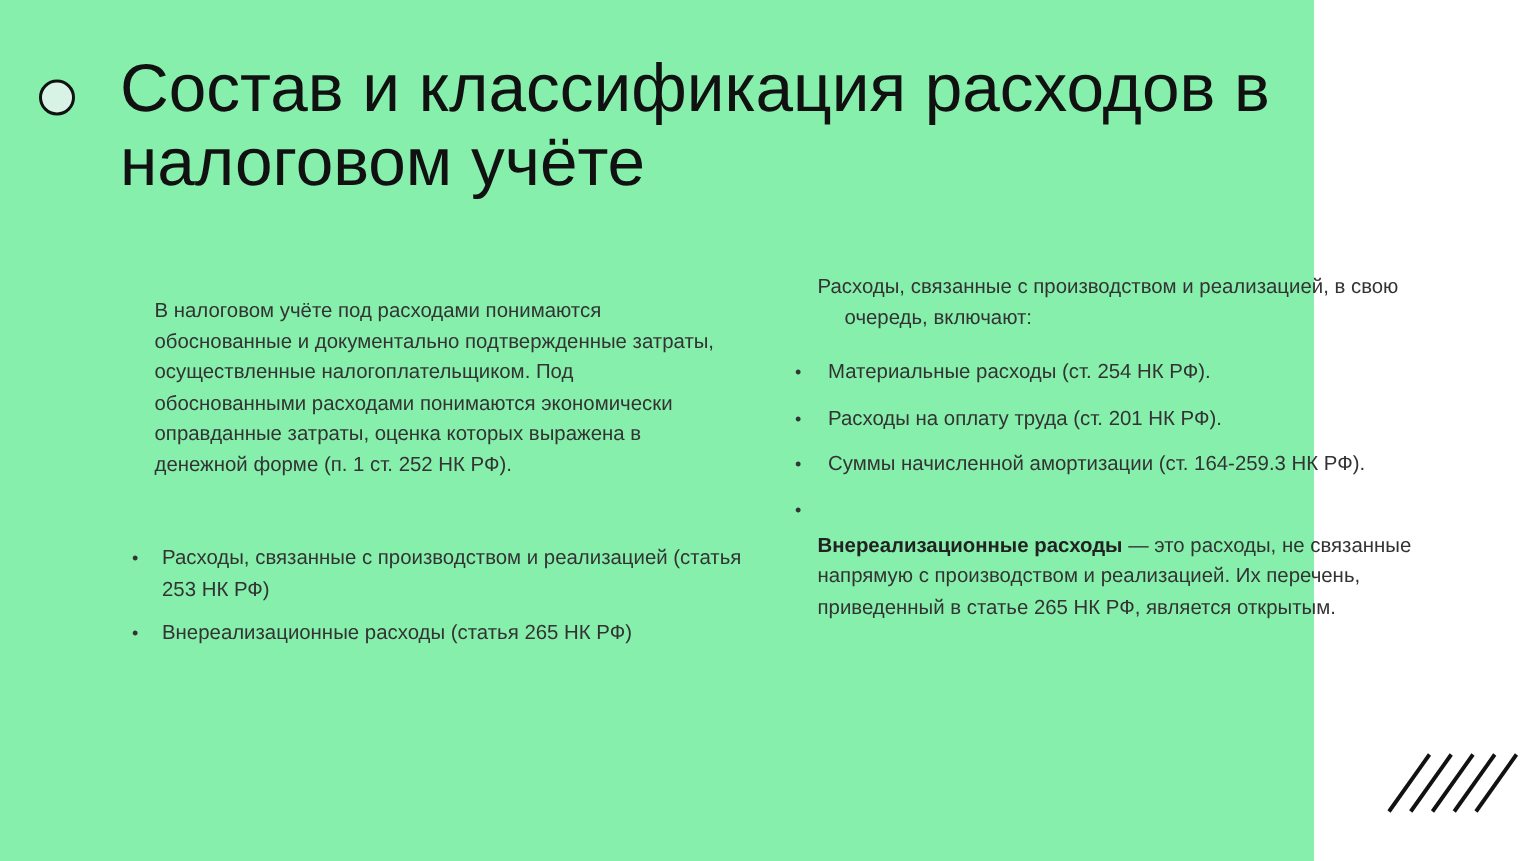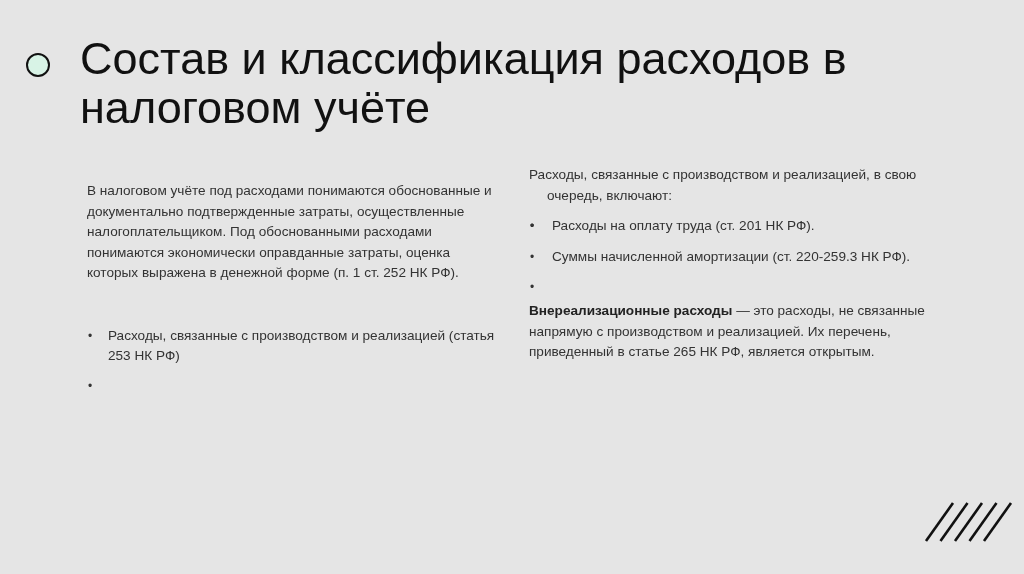--- a/index.html
+++ b/index.html
@@ -11,23 +11,23 @@
       width: 1024px;
       height: 574px;
       position: relative;
       overflow: hidden;
       font-family: "Liberation Sans", sans-serif;
       color: #333333;
     }
     .slide {
       position: absolute;
       left: 0; top: 0;
-      width: 1024px;
+      width: 876px;
       height: 574px;
-      background: #e5e5e5;
+      background: #86efac;
     }
     .title-marker {
       position: absolute;
       left: 26px;
       top: 53px;
       width: 20px;
       height: 20px;
       border: 2.5px solid #111111;
       border-radius: 50%;
       background: #d8f3e6;
@@ -53,21 +53,21 @@
       left: 87px;
       top: 181px;
       width: 410px;
     }
     .col-right {
       left: 529px;
       top: 165px;
       width: 440px;
     }
     .para {
-      margin: 0;
+      margin: 16px;
     }
     .hanging {
       padding-left: 18px;
       text-indent: -18px;
     }
     .bullets {
       list-style: none;
       margin: 0;
       padding: 0;
     }
@@ -122,37 +122,39 @@
 
   <div class="col col-left">
     <p class="para">В налоговом учёте под расходами понимаются обоснованные и документально подтвержденные затраты, осуществленные налогоплательщиком. Под обоснованными расходами понимаются экономически оправданные затраты, оценка которых выражена в денежной форме (п. 1 ст. 252 НК РФ).</p>
     <ul class="bullets left-bullets">
       <li>
         <span class="bullet-dot">•</span>
         <span>Расходы, связанные с производством и реализацией (статья 253 НК РФ)</span>
       </li>
       <li>
         <span class="bullet-dot">•</span>
+        <span>Внереализационные расходы (статья 265 НК РФ)</span>
       </li>
     </ul>
   </div>
 
   <div class="col col-right">
     <p class="para hanging">Расходы, связанные с производством и реализацией, в свою очередь, включают:</p>
     <ul class="bullets right-bullets">
       <li>
         <span class="bullet-dot">•</span>
+        <span>Материальные расходы (ст. 254 НК РФ).</span>
       </li>
       <li>
         <span class="bullet-dot">•</span>
         <span>Расходы на оплату труда (ст. 201 НК РФ).</span>
       </li>
       <li>
         <span class="bullet-dot">•</span>
-        <span>Суммы начисленной амортизации (ст. 220-259.3 НК РФ).</span>
+        <span>Суммы начисленной амортизации (ст. 164-259.3 НК РФ).</span>
       </li>
       <li>
         <span class="bullet-dot">•</span>
       </li>
     </ul>
     <p class="para right-para"><span class="bold">Внереализационные расходы</span><span> — это расходы, не связанные напрямую с производством и реализацией. Их перечень, приведенный в статье 265 НК РФ, является открытым.</span></p>
   </div>
 
   <svg class="stripes" viewBox="0 0 100 48" xmlns="http://www.w3.org/2000/svg">
     <g stroke="#111111" stroke-width="2.6" stroke-linecap="butt">

